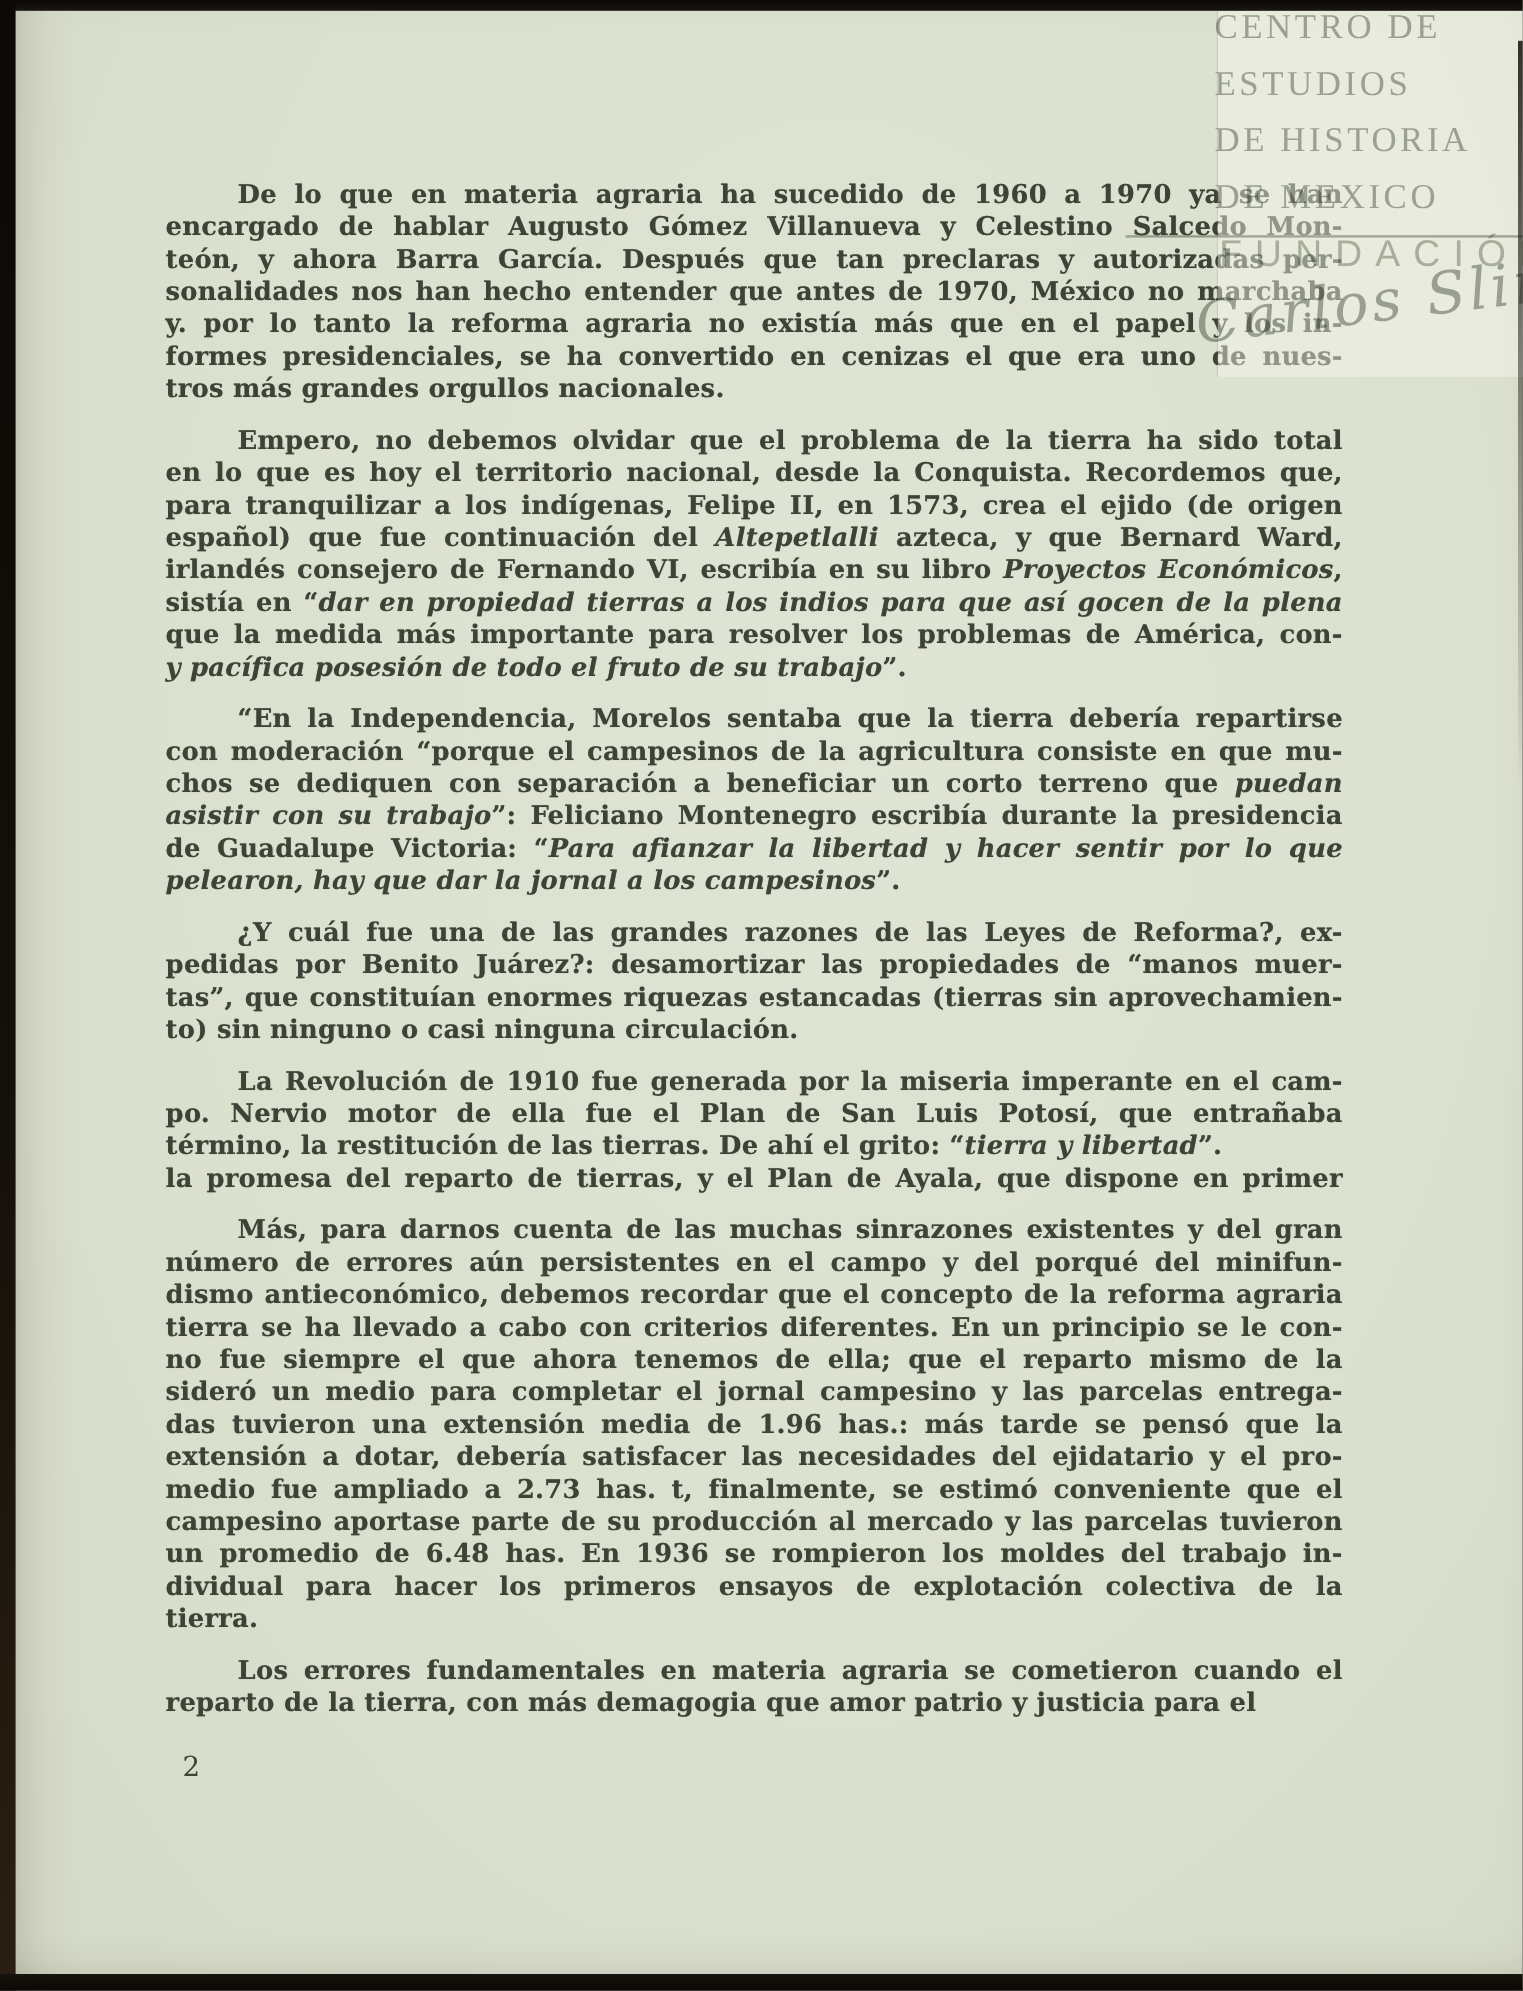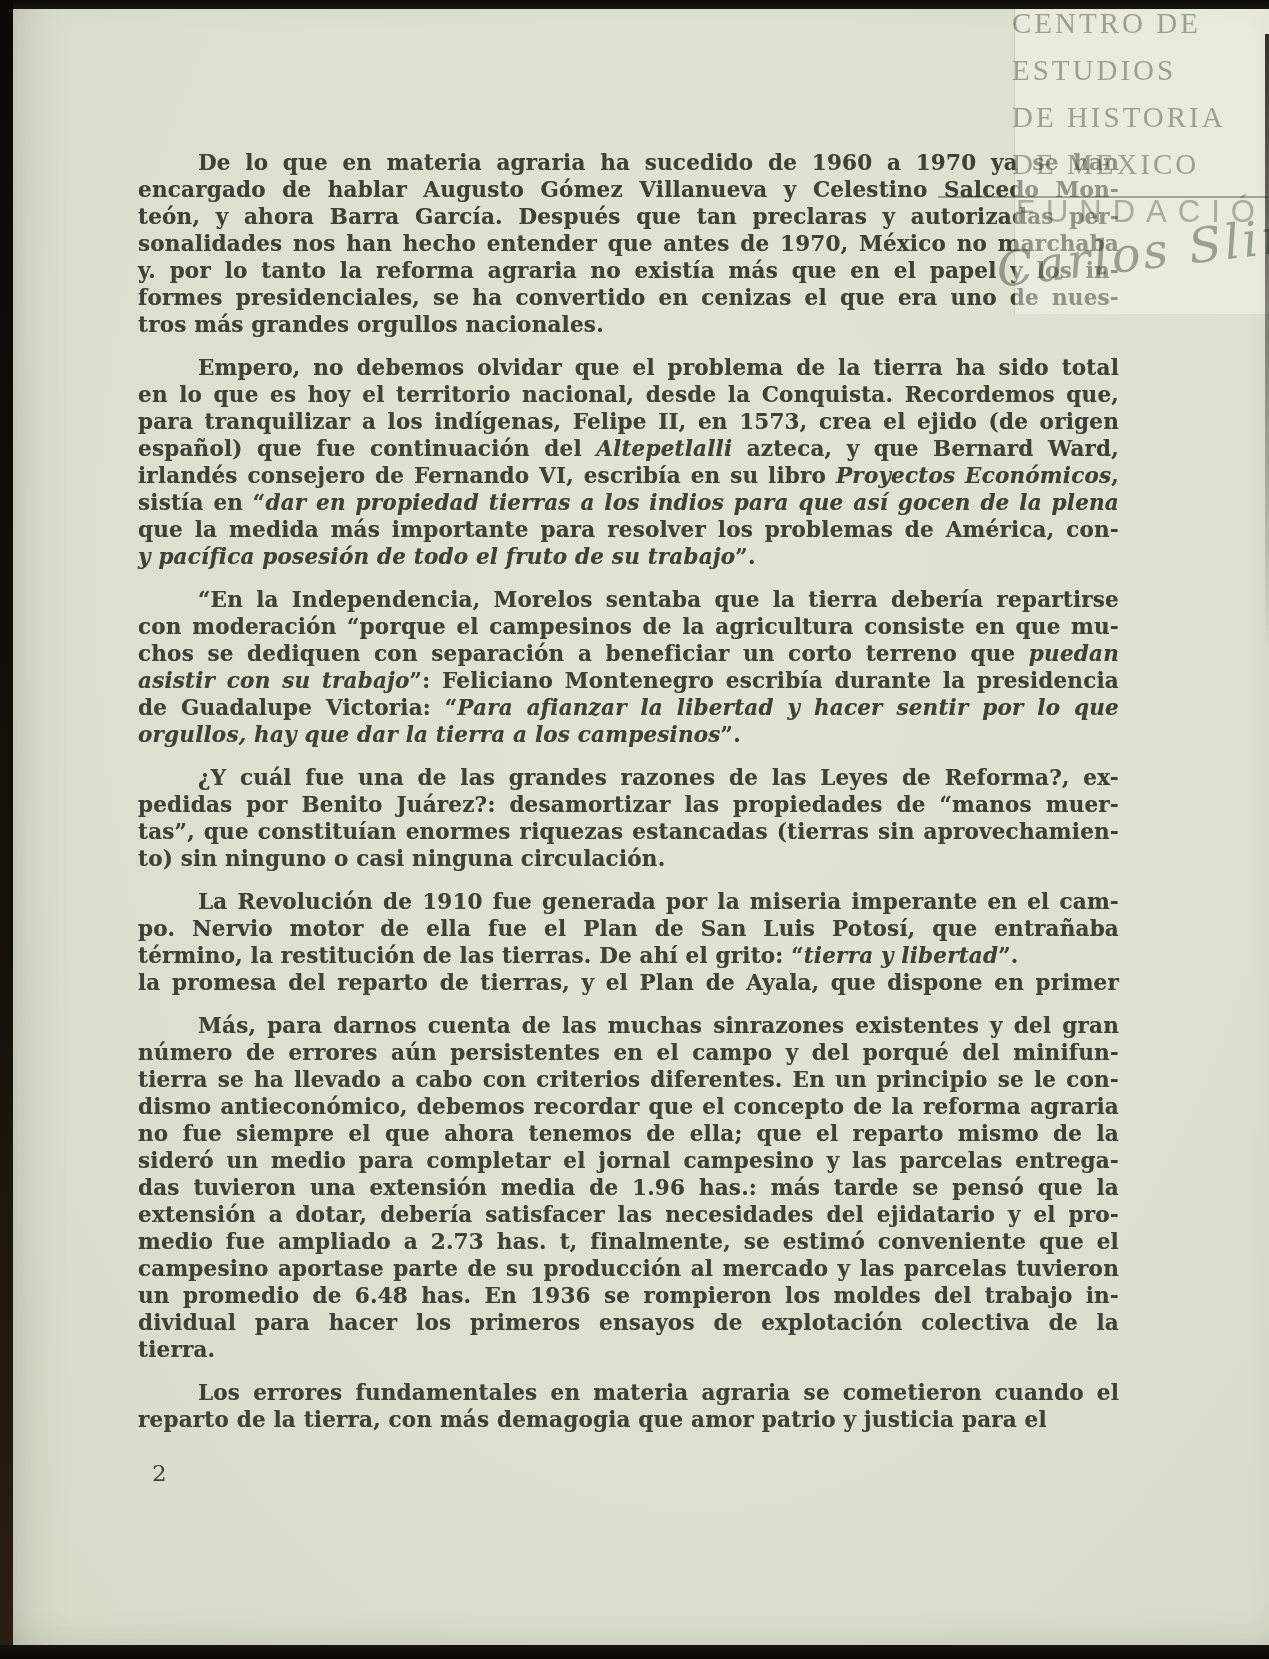--- a/index.html
+++ b/index.html
@@ -96,39 +96,39 @@
         <div class="line">sistía en “<i>dar en propiedad tierras a los indios para que así gocen de la plena</i></div>
         <div class="line">que la medida más importante para resolver los problemas de América, con-</div>
         <div class="line last"><i>y pacífica posesión de todo el fruto de su trabajo</i>”.</div>
       </div>
       <div class="para">
         <div class="line first">“En la Independencia, Morelos sentaba que la tierra debería repartirse</div>
         <div class="line">con moderación “porque el campesinos de la agricultura consiste en que mu-</div>
         <div class="line">chos se dediquen con separación a beneficiar un corto terreno que <i>puedan</i></div>
         <div class="line"><i>asistir con su trabajo</i>”: Feliciano Montenegro escribía durante la presidencia</div>
         <div class="line">de Guadalupe Victoria: “<i>Para afianzar la libertad y hacer sentir por lo que</i></div>
-        <div class="line last"><i>orgullos, hay que dar la tierra a los campesinos</i>”.</div>
+        <div class="line last"><i>pelearon, hay que dar la jornal a los campesinos</i>”.</div>
       </div>
       <div class="para">
         <div class="line first">¿Y cuál fue una de las grandes razones de las Leyes de Reforma?, ex-</div>
         <div class="line">pedidas por Benito Juárez?: desamortizar las propiedades de “manos muer-</div>
         <div class="line">tas”, que constituían enormes riquezas estancadas (tierras sin aprovechamien-</div>
         <div class="line last">to) sin ninguno o casi ninguna circulación.</div>
       </div>
       <div class="para">
         <div class="line first">La Revolución de 1910 fue generada por la miseria imperante en el cam-</div>
         <div class="line">po. Nervio motor de ella fue el Plan de San Luis Potosí, que entrañaba</div>
         <div class="line last">término, la restitución de las tierras. De ahí el grito: “<i>tierra y libertad</i>”.</div>
         <div class="line">la promesa del reparto de tierras, y el Plan de Ayala, que dispone en primer</div>
       </div>
       <div class="para">
         <div class="line first">Más, para darnos cuenta de las muchas sinrazones existentes y del gran</div>
         <div class="line">número de errores aún persistentes en el campo y del porqué del minifun-</div>
+        <div class="line">dismo antieconómico, debemos recordar que el concepto de la reforma agraria</div>
         <div class="line">tierra se ha llevado a cabo con criterios diferentes. En un principio se le con-</div>
-        <div class="line">dismo antieconómico, debemos recordar que el concepto de la reforma agraria</div>
         <div class="line">no fue siempre el que ahora tenemos de ella; que el reparto mismo de la</div>
         <div class="line">sideró un medio para completar el jornal campesino y las parcelas entrega-</div>
         <div class="line">das tuvieron una extensión media de 1.96 has.: más tarde se pensó que la</div>
         <div class="line">extensión a dotar, debería satisfacer las necesidades del ejidatario y el pro-</div>
         <div class="line">medio fue ampliado a 2.73 has. t, finalmente, se estimó conveniente que el</div>
         <div class="line">campesino aportase parte de su producción al mercado y las parcelas tuvieron</div>
         <div class="line">un promedio de 6.48 has. En 1936 se rompieron los moldes del trabajo in-</div>
         <div class="line">dividual para hacer los primeros ensayos de explotación colectiva de la</div>
         <div class="line last">tierra.</div>
       </div>

